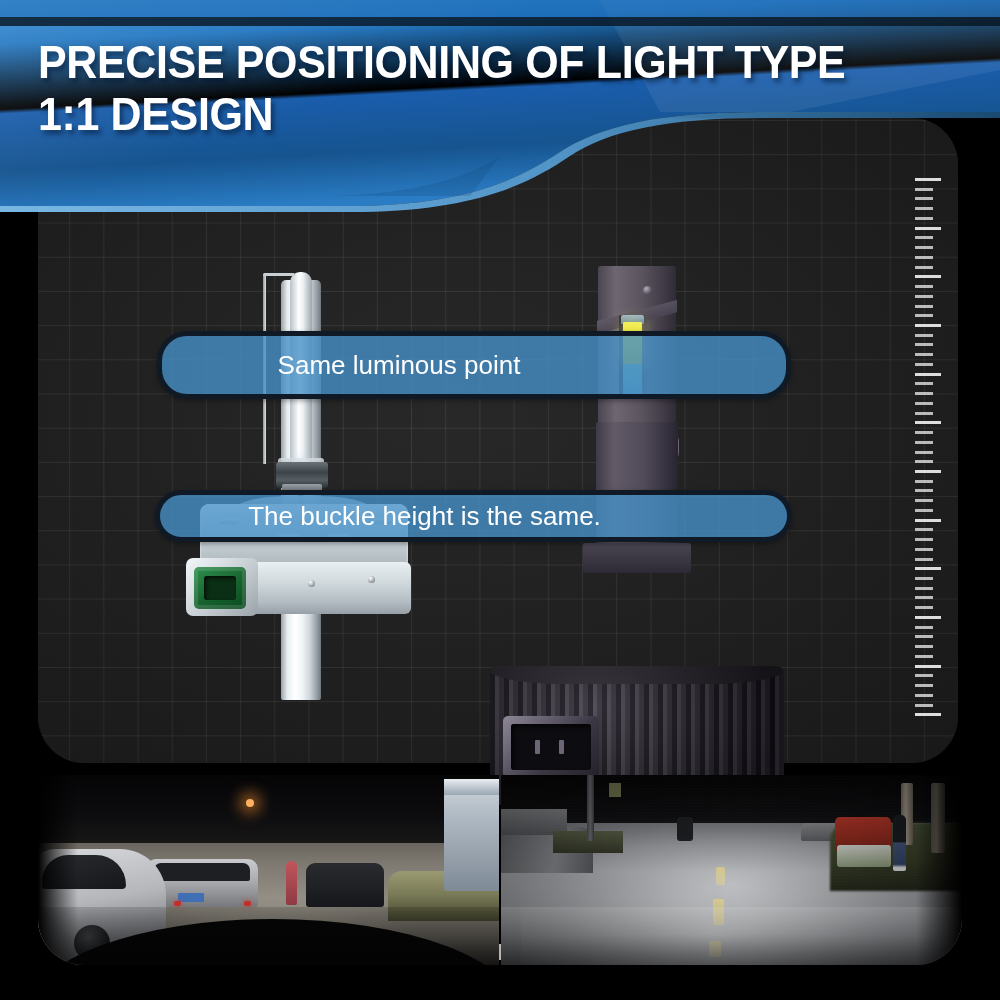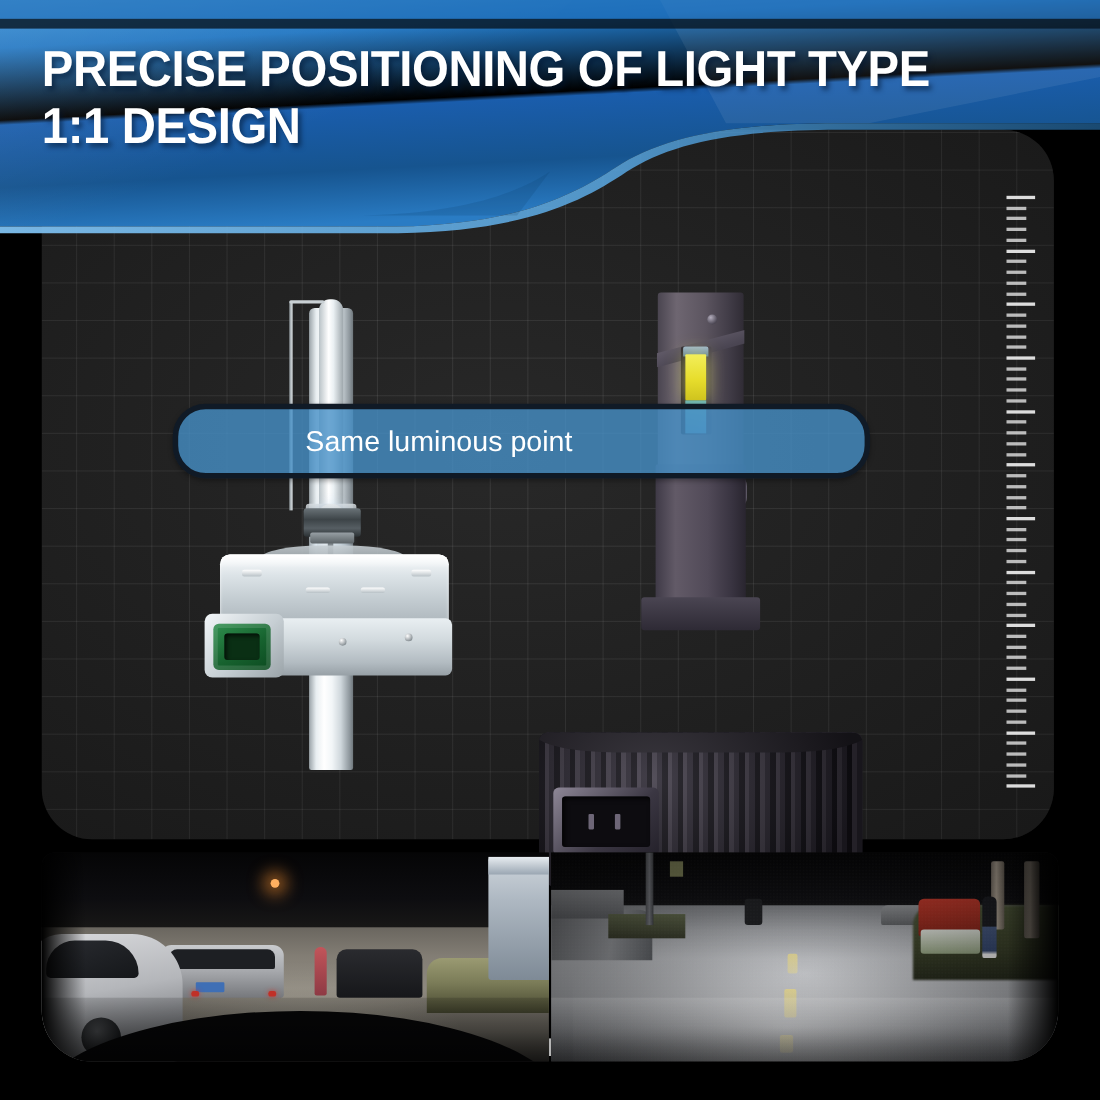--- a/index.html
+++ b/index.html
@@ -33,21 +33,21 @@
   
   .ruler-v { position:absolute; right:55px; top:178px; width:30px; height:545px; z-index:4; }
   .ruler-h { position:absolute; left:112px; bottom:40px; height:26px; width:735px; z-index:4; }
   .tick { position:absolute; background:#e8e8e8; }
 
   
   .badge { position:absolute; z-index:12; display:flex; align-items:center;
     background:rgba(70,144,199,.80); border:5px solid #101a26; border-radius:30px;
     color:#fff; font-size:26px; font-weight:400; white-space:nowrap;
     box-shadow:0 2px 5px rgba(0,0,0,.35); }
-  #badge-lum { left:157px; top:367px; width:634px; height:68px; justify-content:center;
+  #badge-lum { left:157px; top:331px; width:634px; height:68px; justify-content:center;
     padding-right:150px; }
   #badge-buckle { left:155px; top:490px; width:637px; height:52px; justify-content:center;
     padding-right:98px; }
 
   
   .hid { position:absolute; left:178px; top:262px; width:250px; height:402px; z-index:8; }
   .hid .tube-glass { position:absolute; left:103px; top:18px; width:40px; height:420px;
     background:linear-gradient(90deg,#9aa3a8 0%,#e8eef1 16%,#ffffff 34%,#f2f6f8 52%,#cfd7dc 72%,#8e979d 92%,#6f777c 100%);
     border-radius:5px 5px 2px 2px; }
   .hid .quartz { position:absolute; left:112px; top:10px; width:22px; height:215px;
@@ -439,20 +439,23 @@
     <div class="copper-hl"></div>
     <div class="lconn"></div>
     <div class="lconn-in"></div>
     <div class="lpin" style="left:48px;top:480px;"></div>
     <div class="lpin" style="left:72px;top:480px;"></div>
   </div>
 
   <div class="badge" id="badge-lum">
     <span>Same luminous point</span>
   </div>
+  <div class="badge" id="badge-buckle">
+    <span>The buckle height is the same.</span>
+  </div>
 
   <div class="hdr">
     <svg width="0" height="0" style="position:absolute">
       <defs>
         <clipPath id="hdrClip" clipPathUnits="objectBoundingBox"></clipPath>
       </defs>
     </svg>
     <svg class="edge" viewBox="0 0 1000 232" preserveAspectRatio="none">
       <defs>
         <linearGradient id="gBlue" x1="0" y1="0" x2="0.25" y2="1">

